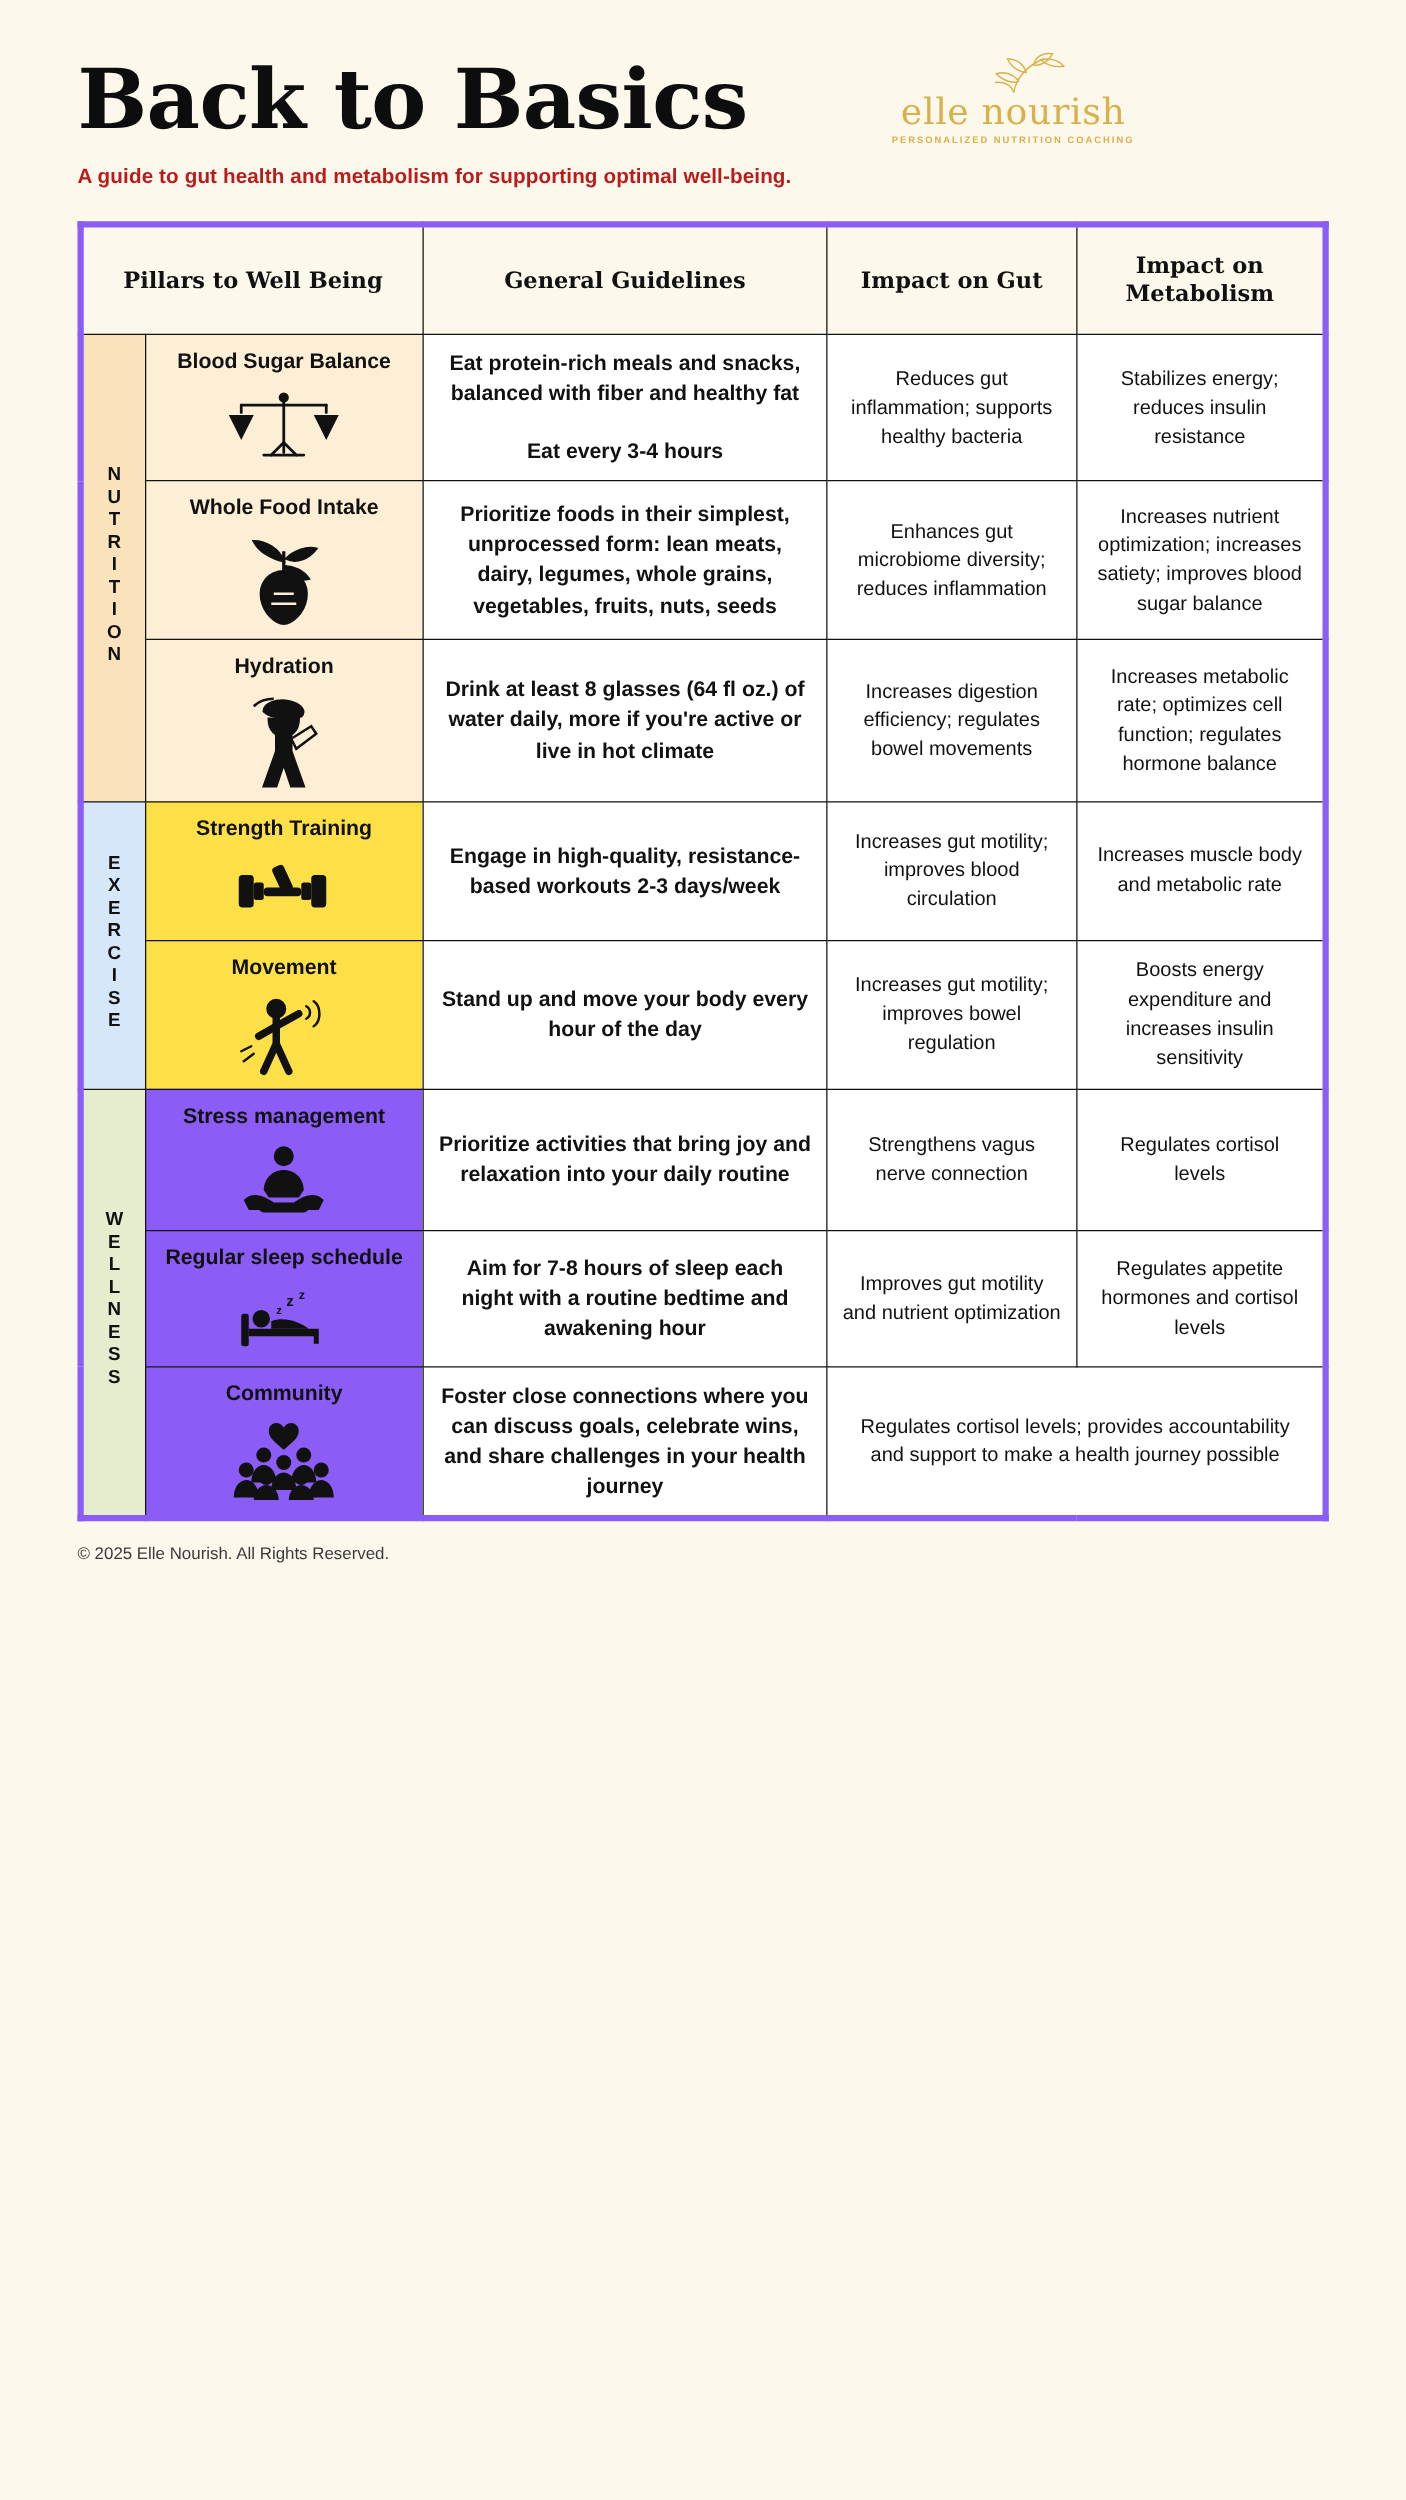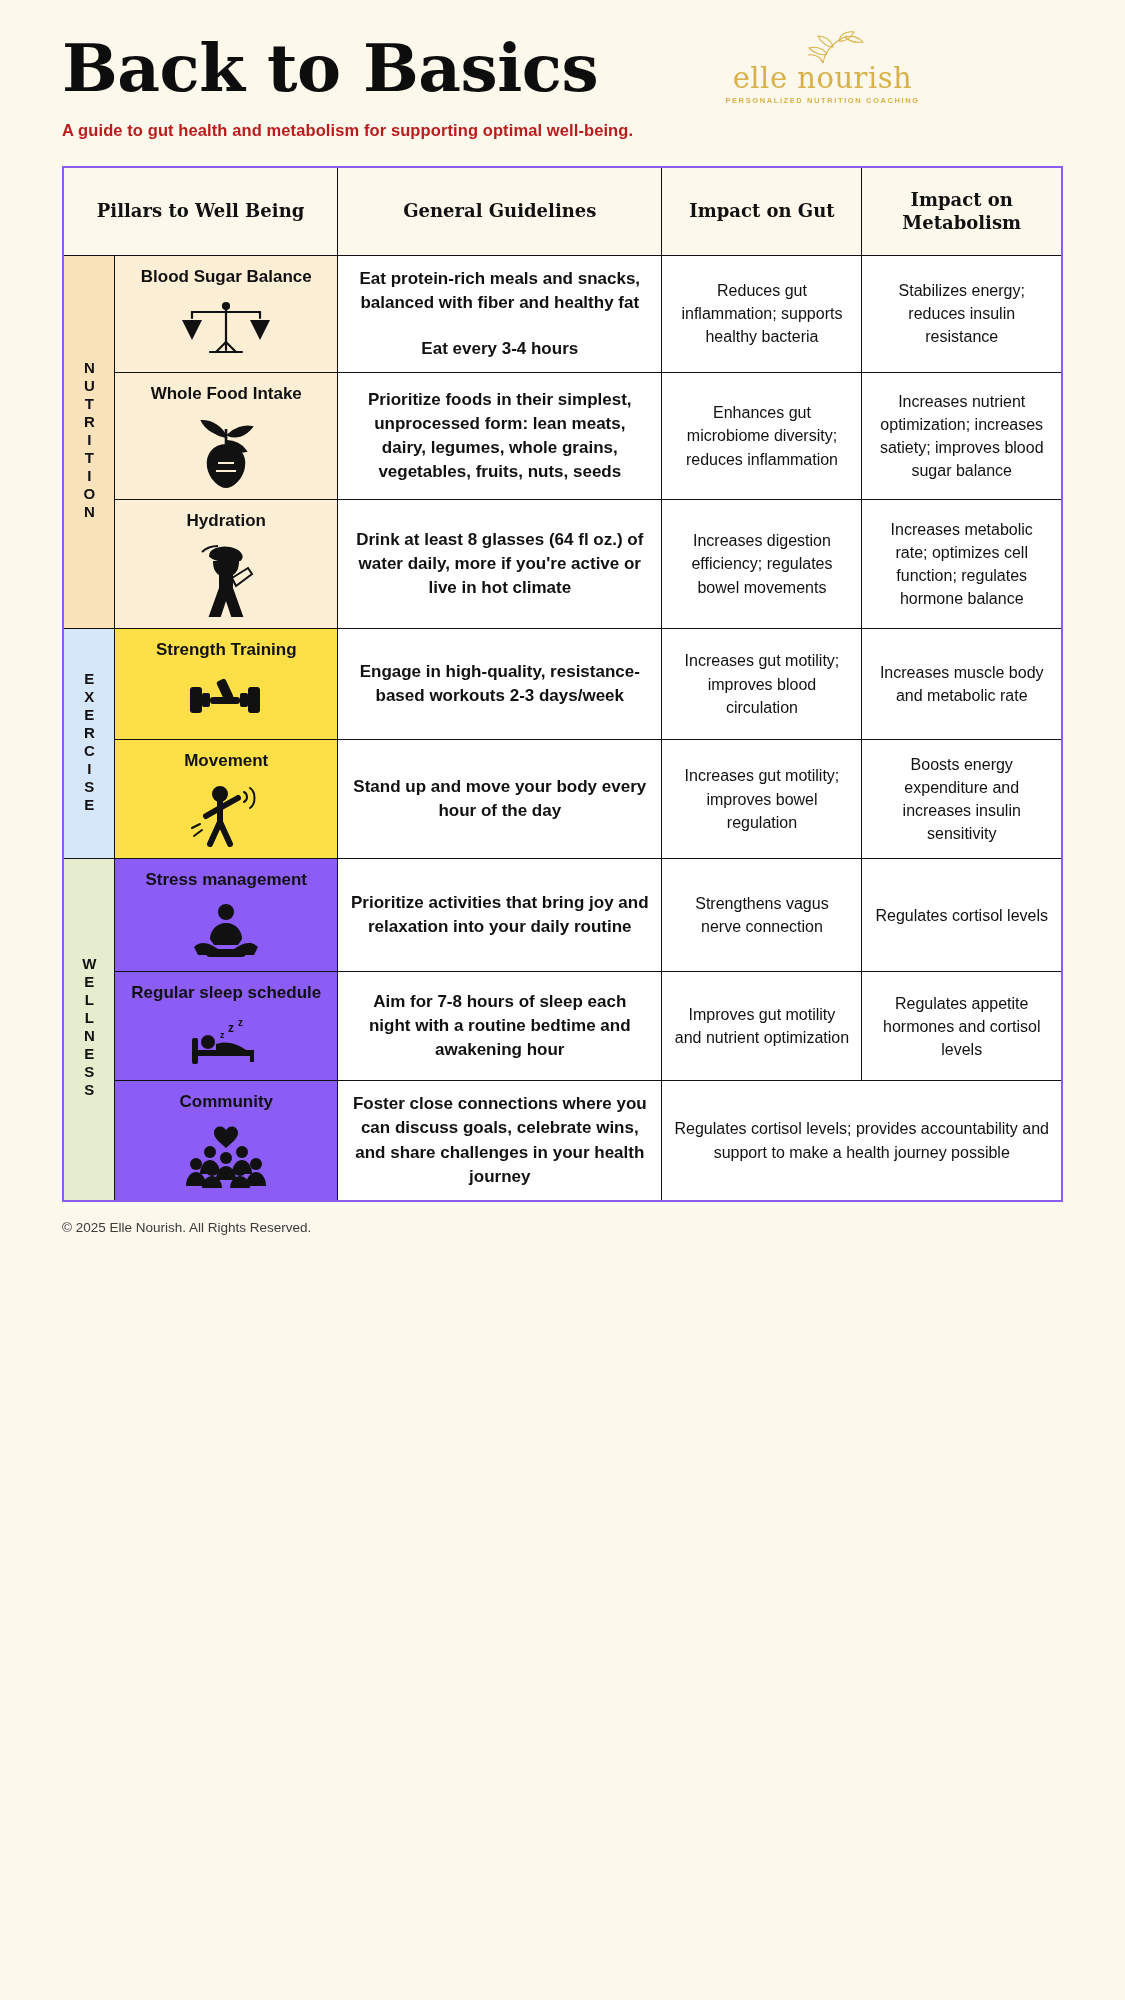--- a/index.html
+++ b/index.html
@@ -12,21 +12,21 @@
     background: #fdf8ec;
     font-family: "Liberation Sans", sans-serif;
     color: #111111;
     -webkit-font-smoothing: antialiased;
   }
   .page {
     position: relative;
     width: 992px;
     min-height: 2000px;
     box-sizing: border-box;
-    padding: 34px 62px 0 62px;
+    padding: 45px 62px 0 62px;
   }
 
   
   .header {
     position: relative;
     display: block;
   }
   .title {
     font-family: "DejaVu Serif", serif;
     font-weight: 700;
@@ -39,21 +39,21 @@
   }
   .subtitle {
     font-size: 16.5px;
     font-weight: 700;
     color: #b91c1c;
     margin: 14px 0 0 0;
     letter-spacing: 0.1px;
   }
   .logo {
     position: absolute;
-    right: 0;
+    right: 12px;
     top: -4px;
     width: 215px;
     height: 92px;
     text-align: center;
   }
   .logo .sprig {
     display: block;
     height: 34px;
     margin: 0 auto;
   }
@@ -71,21 +71,21 @@
     margin-top: 3px;
     font-weight: 700;
   }
 
   
   table.matrix {
     border-collapse: collapse;
     width: 1001px;
     margin-top: 26px;
     table-layout: fixed;
-    border: 2px solid #8b5cf6;
+    border: 5px solid #8b5cf6;
   }
   table.matrix td, table.matrix th {
     border: 1.5px solid #111;
     vertical-align: middle;
     padding: 10px 12px;
     box-sizing: border-box;
   }
   .col-cat   { width: 48px; }
   .col-pill  { width: 206px; }
   .col-guide { width: 300px; }

